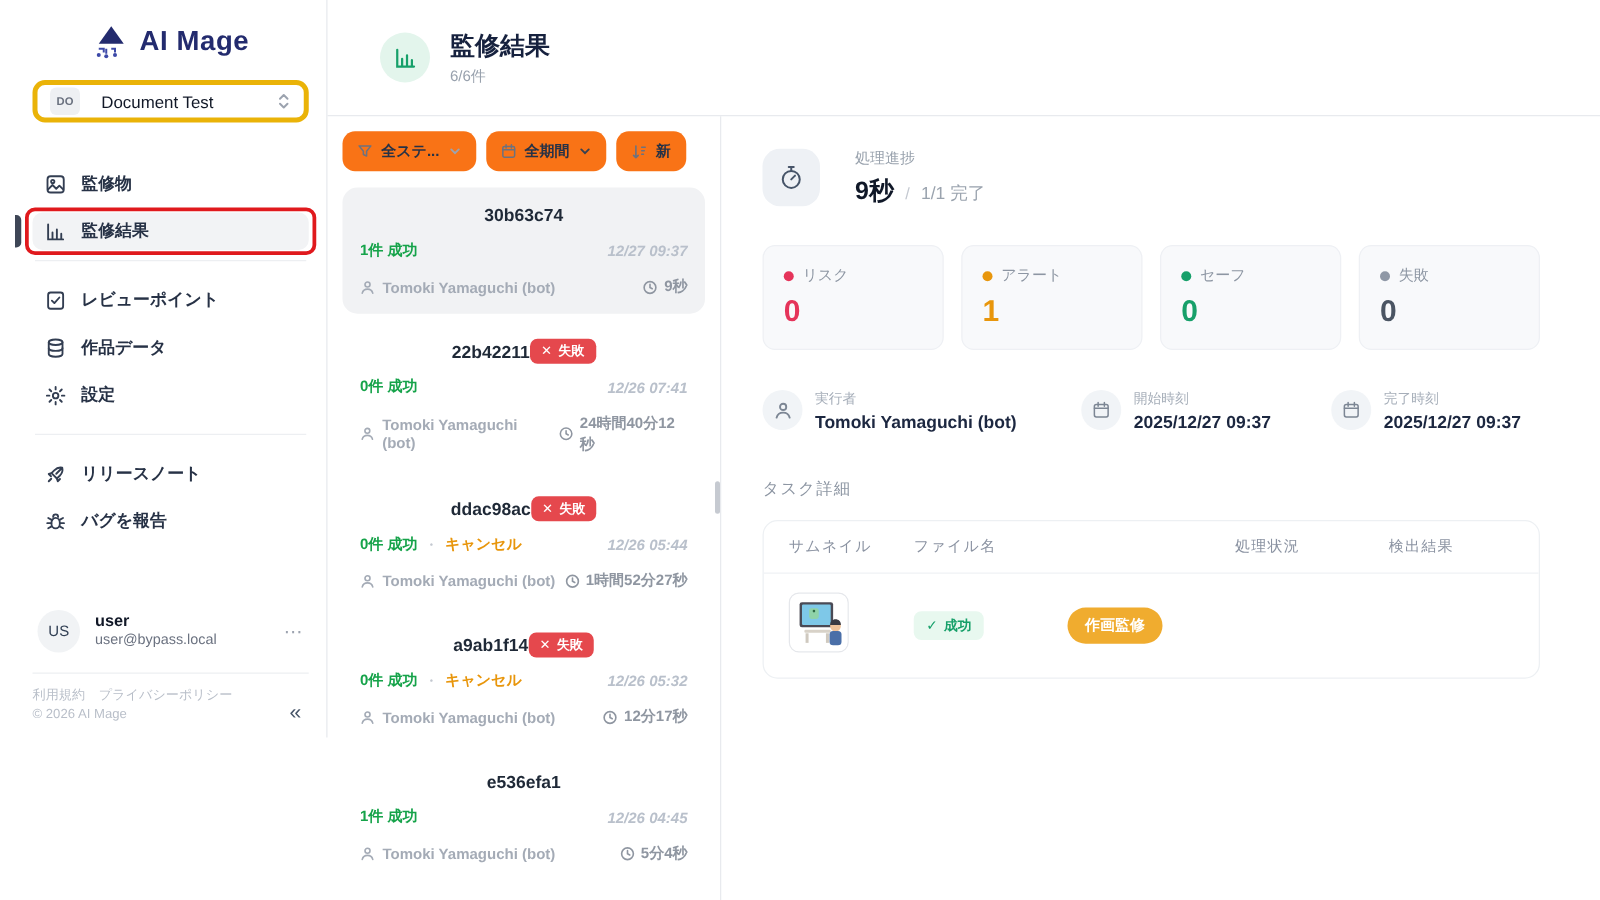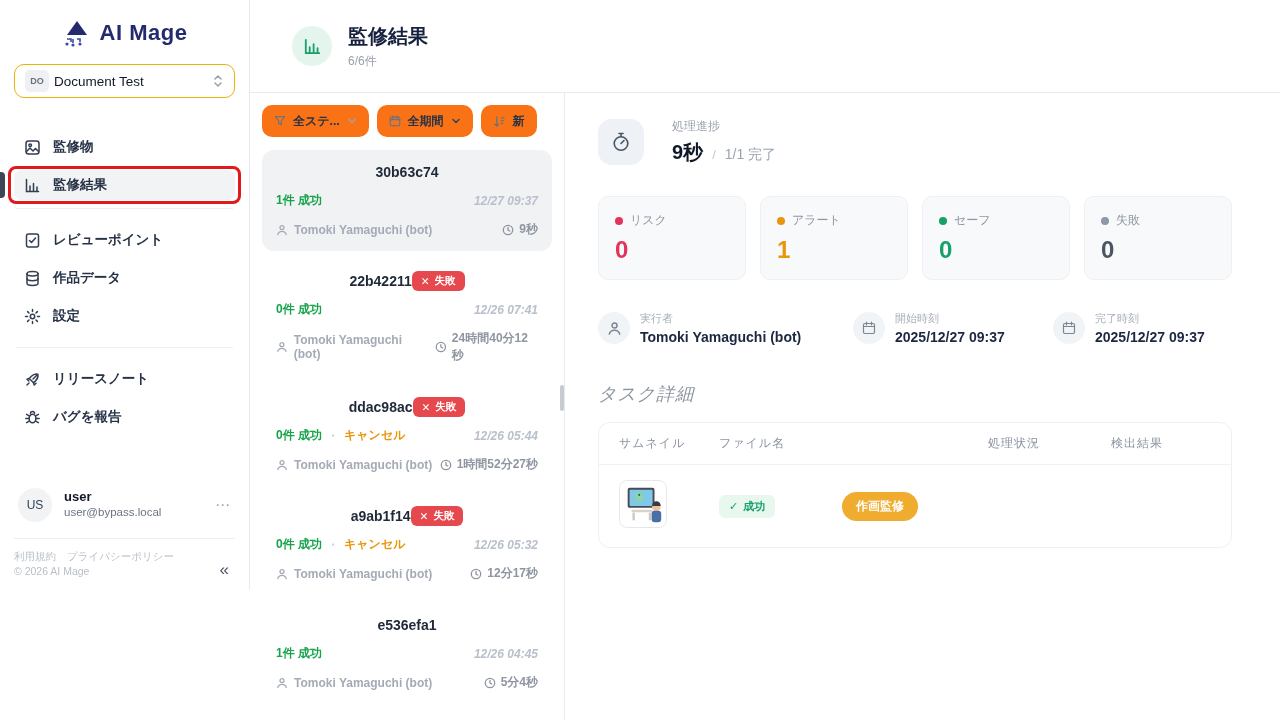--- a/index.html
+++ b/index.html
@@ -2,25 +2,25 @@
 <html><head>
 <meta charset="utf-8">
 <style>
   * { margin:0; padding:0; box-sizing:border-box; }
   html,body { width:1280px; height:720px; overflow:hidden; background:#fff;
     font-family:"Liberation Sans","DejaVu Sans",sans-serif; color:#1f2937; }
   .app { display:flex; width:1280px; height:720px; }
 
   
   .sidebar { width:250px; min-width:250px; height:590px; border-right:1px solid #e8eaee;
-    display:flex; flex-direction:column; padding:12px 14px 10px; position:relative; }
+    display:flex; flex-direction:column; padding:12px 14px 10px; position:relative;margin-left:12px; }
   .logo-row { display:flex; align-items:center; justify-content:center; gap:8px; height:42px; }
   .logo-text { font-size:22px; font-weight:bold; color:#232b6e; letter-spacing:.5px; }
-  .project-select { margin-top:10px; height:34px; border:1px solid #eab308; border-radius:10px;
-    display:flex; align-items:center; gap:5px; padding:0 10px; cursor:pointer; background:#fff; }
+  .project-select { margin-top:10px; height:34px; border:4px solid #eab308; border-radius:10px;
+    display:flex; align-items:center; gap:17px; padding:0 10px; cursor:pointer; background:#fff; }
   .project-badge { width:24px; height:22px; background:#eef0f3; border-radius:5px; display:flex;
     align-items:center; justify-content:center; font-size:9px; font-weight:bold; color:#6b7280; }
   .project-label { font-size:13.5px; color:#111827; flex:1; }
   .updown { color:#9ca3af; }
   .nav { margin-top:34px; }
   .nav-item { height:30px; display:flex; align-items:center; gap:12px; padding:0 10px;
     margin-bottom:8px; border-radius:8px; cursor:pointer; position:relative; }
   .nav-item .label { font-size:13.5px; font-weight:600; color:#273246; }
   .nav-item svg { color:#333e52; }
   .nav-item.active { background:#f2f3f5; }
@@ -94,21 +94,21 @@
   .stat-head { display:flex; align-items:center; gap:7px; font-size:12px; color:#8d96a3; }
   .stat-dot { width:8px; height:8px; border-radius:50%; }
   .stat-value { font-size:24px; font-weight:bold; margin-top:7px; }
   .meta-row { margin-top:31px; display:flex; }
   .meta-group { display:flex; align-items:center; gap:10px; }
   .meta-g1 { width:255px; } .meta-g2 { width:200px; }
   .meta-icon { width:32px; height:32px; border-radius:50%; background:#f1f4f7; display:flex;
     align-items:center; justify-content:center; color:#7c8694; }
   .meta-label { font-size:11px; color:#a6aeb9; }
   .meta-value { font-size:14px; font-weight:bold; color:#1c2740; margin-top:3px; }
-  .tasks-title { margin-top:37px; font-size:18px; color:#8d96a3; letter-spacing:1px;font-style:italic; }
+  .tasks-title { margin-top:37px; font-size:13px; color:#8d96a3; letter-spacing:1px; }
   .task-card { margin-top:16px; border:1px solid #edf0f3; border-radius:12px; overflow:hidden; }
   .task-head { display:flex; padding:12px 20px; font-size:12px; color:#8b93a2; letter-spacing:1px; }
   .col-thumb { width:100px; } .col-name { flex:1; } .col-status { width:123px; } .col-result { width:100px; }
   .task-row { display:flex; align-items:center; padding:15px 20px; border-top:1px solid #f0f2f5; cursor:pointer; }
   .thumb { width:48px; height:48px; border:1px solid #e5e7eb; border-radius:8px; background:#fff; }
   .file-name { font-size:14px; font-weight:bold; color:#1f2937; }
   .file-id { font-size:12px; color:#c2c8d2; margin-top:6px; font-family:"DejaVu Sans Mono","Liberation Mono",monospace; }
   .ok-pill { display:inline-flex; align-items:center; gap:5px; background:#e8f8ef; color:#17a06a;
     font-size:11px; font-weight:bold; border-radius:6px; padding:4px 10px; }
   .result-pill { display:inline-flex; background:#f0ac2f; color:#fff; font-size:12px; font-weight:bold;

